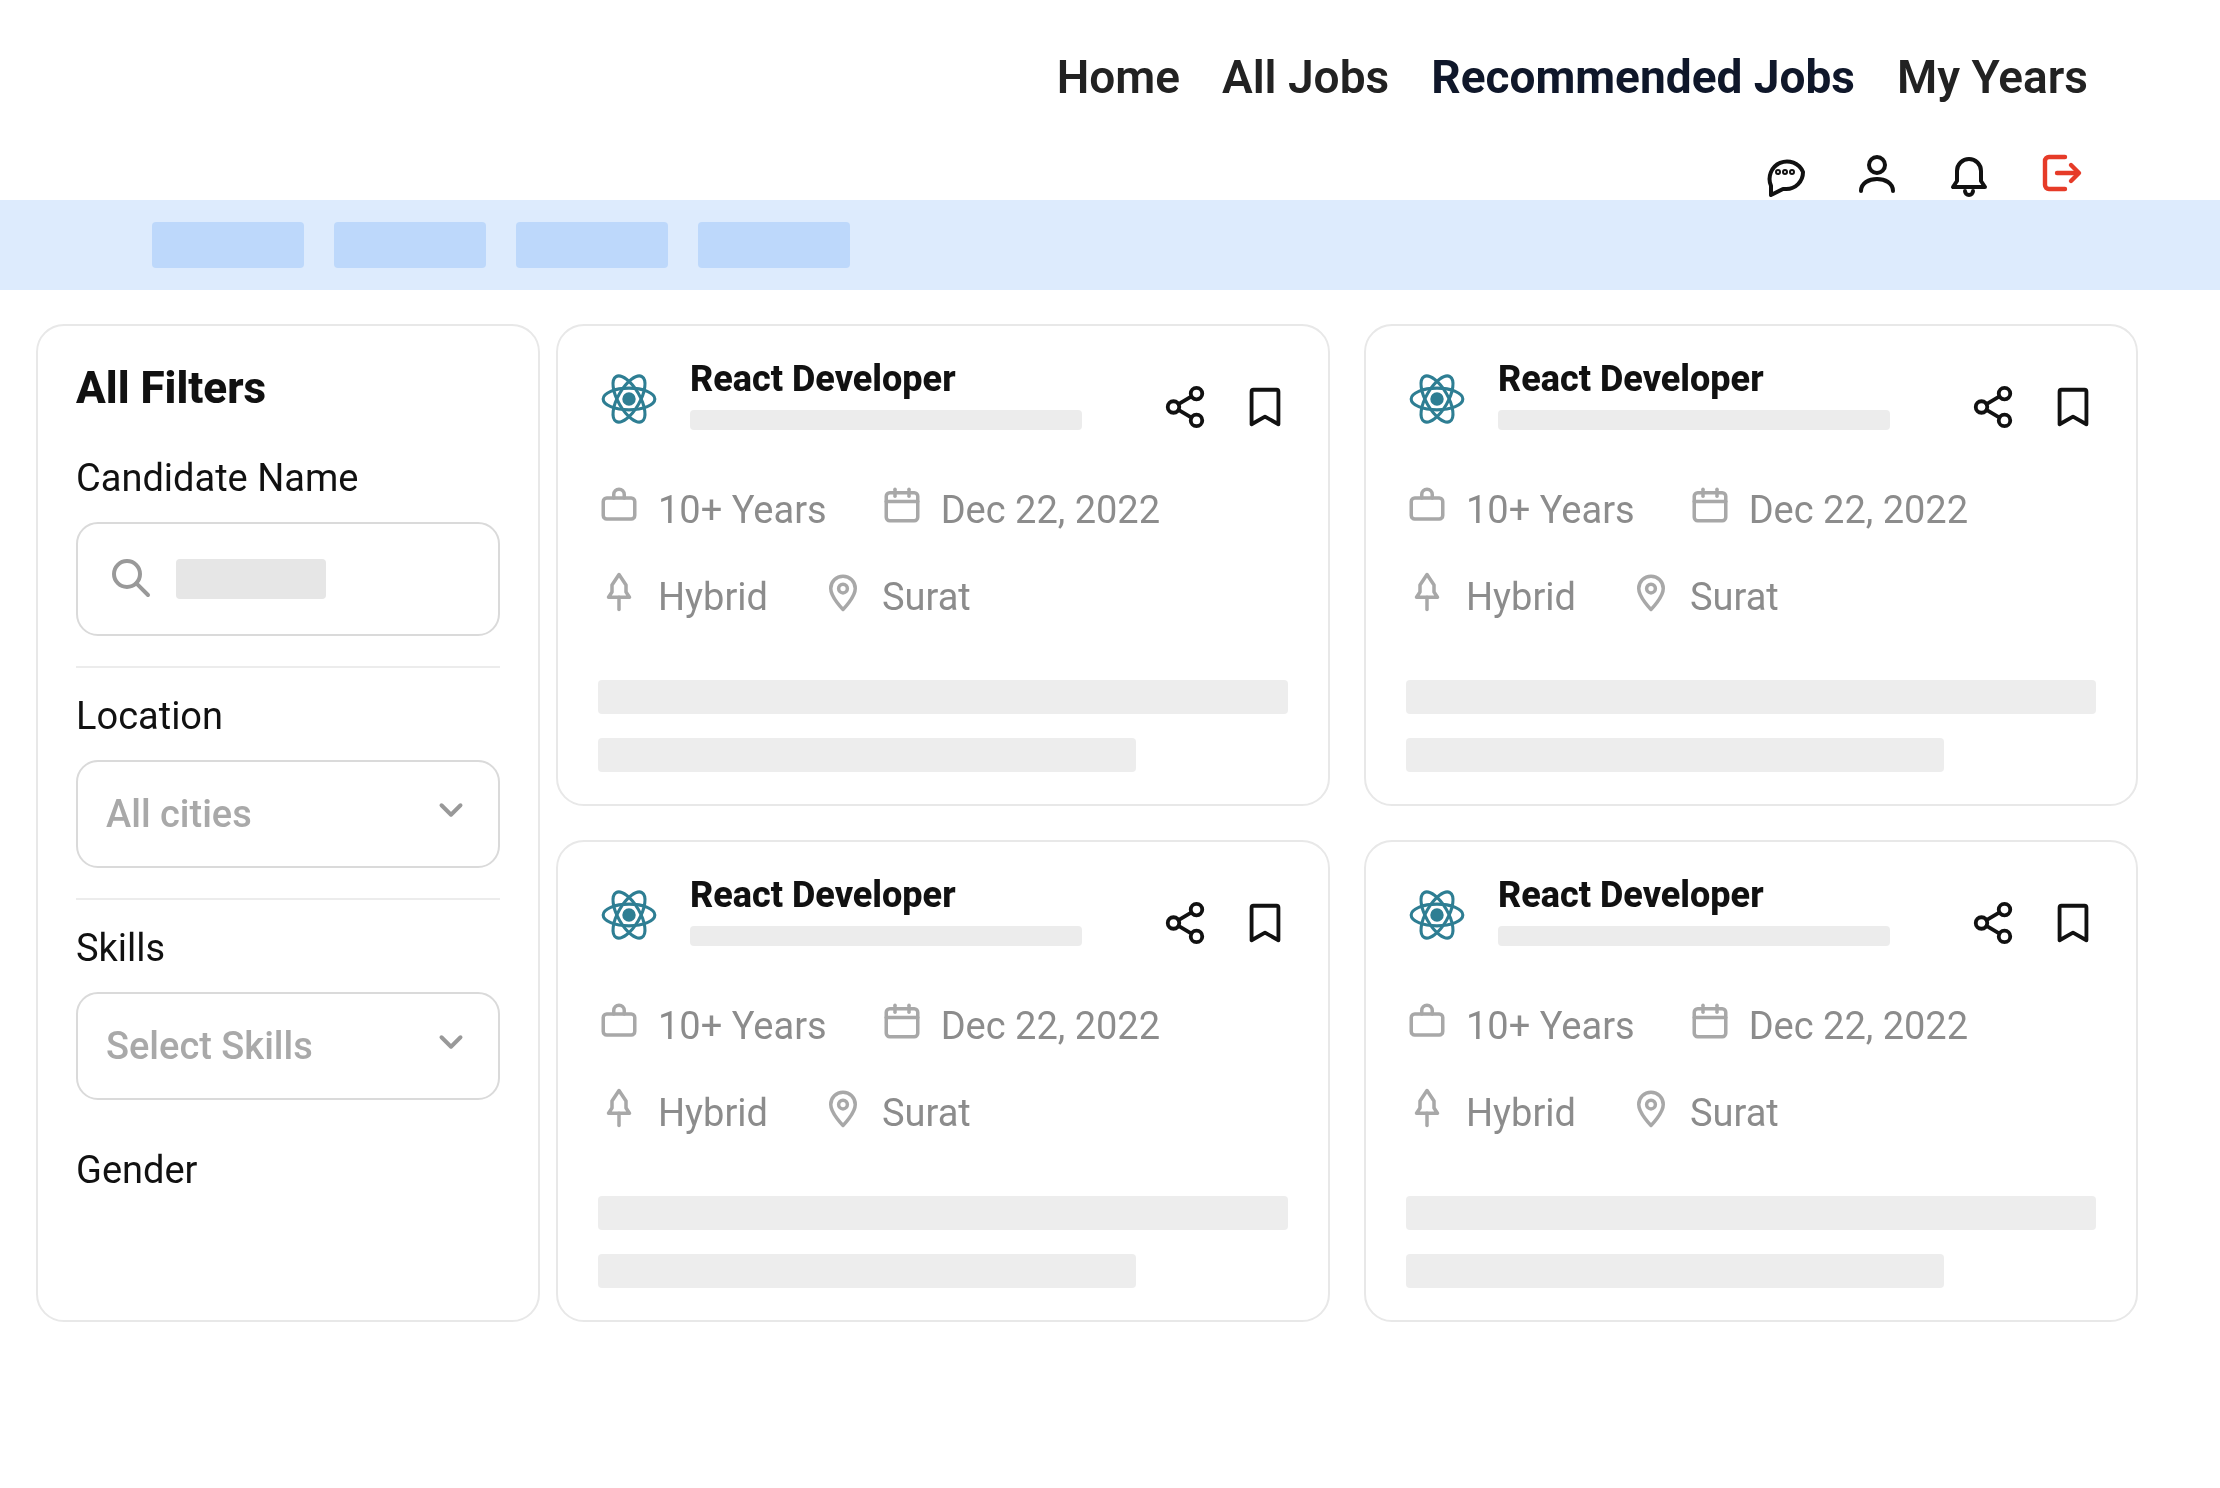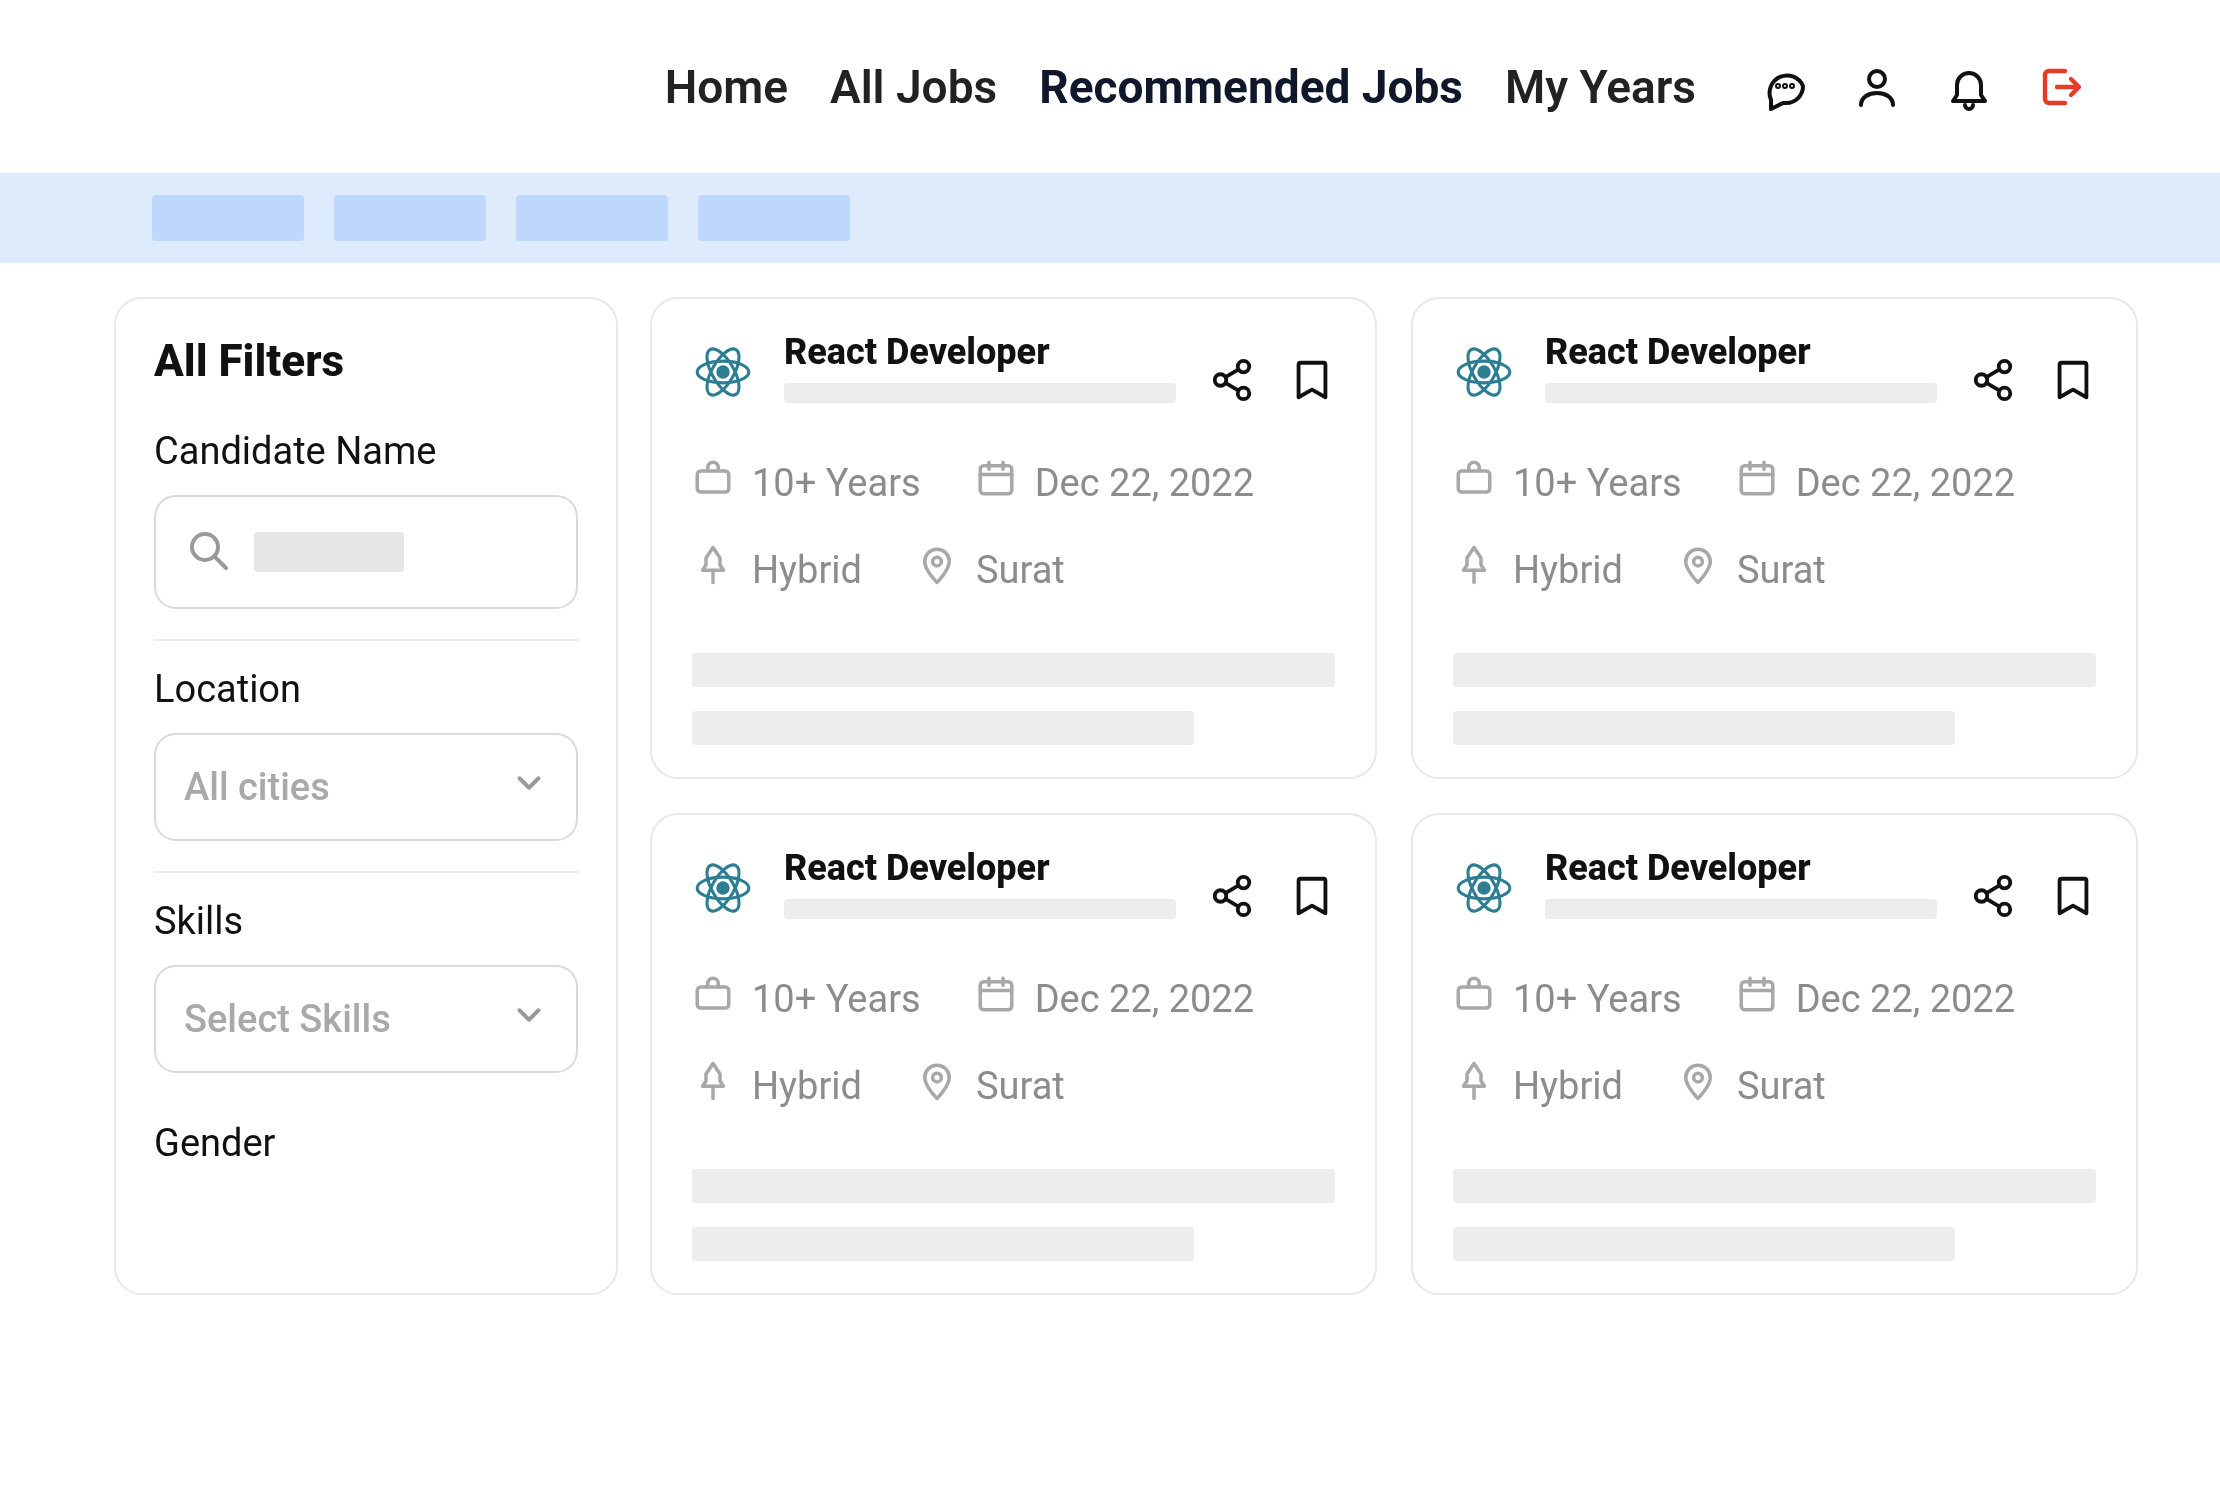--- a/index.html
+++ b/index.html
@@ -1,24 +1,25 @@
 <!DOCTYPE html>
 <html><head>
 <meta charset="utf-8">
 <style>
   * { box-sizing: border-box; margin: 0; padding: 0; }
   html, body { width: 2220px; height: 1488px; font-family: -apple-system, BlinkMacSystemFont, "Segoe UI", Roboto, Arial, sans-serif; background: #fff; color: #111; }
   
   .topbar {
     display: flex;
-    align-items: center;
+    align-items: flex-end;
     justify-content: flex-end;
-    height: 173px;
+    height: 200px;
     padding: 0 132px 0 0;
     gap: 42px;
+    flex-direction: column;
   }
   .nav-links { display: flex; gap: 42px; font-size: 46px; font-weight: 600; }
   .nav-link { color: #222; cursor: pointer; }
   .nav-link.active { color: #0f172a; font-weight: 700; }
   .nav-icons { display: flex; gap: 38px; align-items: center; margin-left: 20px; }
   .nav-icon-btn { width: 54px; height: 54px; display:flex; align-items:center; justify-content:center; cursor:pointer; }
   .nav-icons svg { width: 48px; height: 48px; }
   .logout svg { stroke: #E63B28; }
 
   
@@ -27,22 +28,22 @@
     height: 90px;
     display:flex; align-items:center;
     padding-left: 152px;
     gap: 30px;
   }
   .chip-skel { width: 152px; height: 46px; background:#BDD8FB; border-radius:4px; }
 
   
   .content {
     display:flex;
-    gap: 32px;
-    padding: 34px 82px 0 114px;
+    gap: 16px;
+    padding: 34px 82px 0 36px;
   }
 
   
   .filters {
     width: 504px;
     border: 2px solid #E8E8E8;
     border-radius: 28px;
     padding: 36px 38px 36px 38px;
   }
   .filters-title { font-size: 44px; font-weight: 800; margin-bottom: 42px; }

